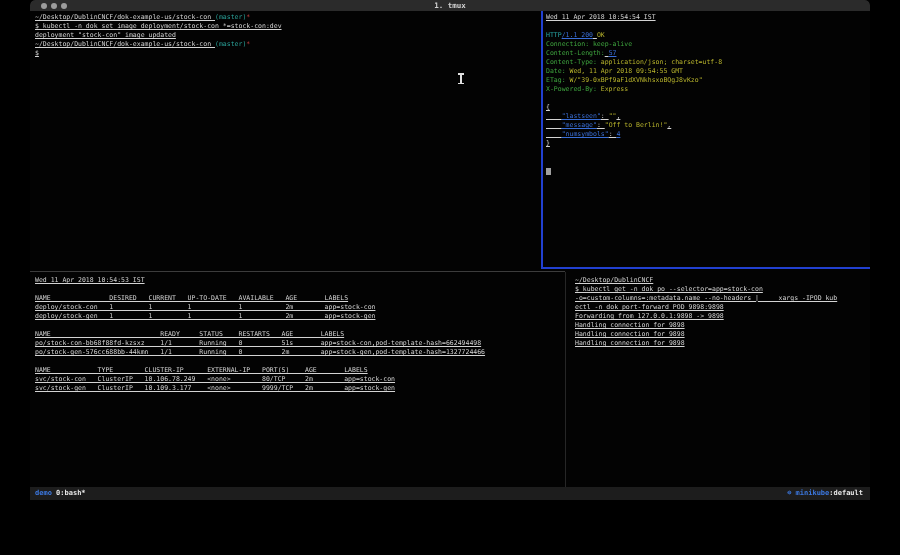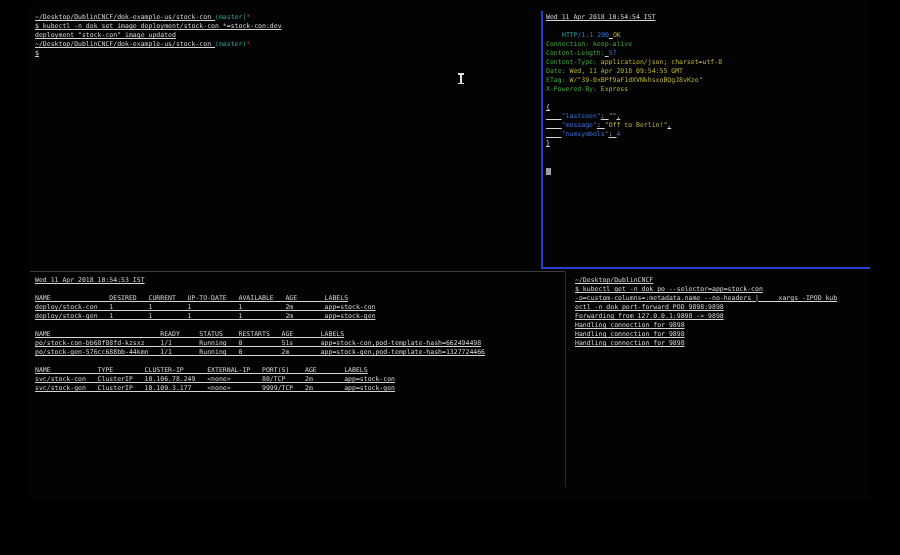--- a/index.html
+++ b/index.html
@@ -11,22 +11,22 @@
             border-radius:5px 5px 0 0;}
   .dots{position:absolute;left:11px;top:3px;display:flex;gap:4px;}
   .dot{width:6px;height:6px;border-radius:50%;background:#9b9b9b;}
   .title{position:absolute;left:0;right:0;top:1px;text-align:center;font-size:7.5px;
          line-height:9px;color:#d0d0d0;font-weight:bold;}
   .pane{position:absolute;white-space:pre;}
   .tline{height:9px;line-height:9px;font-size:6.5px;color:#d4d4d4;white-space:pre;}
   .c-default{color:#d4d4d4;text-decoration:underline;}
   .c-teal{color:#2aa198;}
   .c-red{color:#cc4444;}
-  .c-cyan{color:#28a8a8;margin-left:16px;}
-  .c-blue{color:#3a6fd8;}
+  .c-cyan{color:#28a8a8;}
+  .c-blue{color:#3a6fd8;text-decoration:underline;}
   .c-green{color:#3fa63f;}
   .c-yellow{color:#b8b42c;text-align:right;}
   .cursor-block{display:inline-block;width:4.5px;height:7px;background:#a0a0a0;vertical-align:bottom;}
   .divider-v-top{position:absolute;left:511px;top:11px;width:2px;height:258px;background:#2140d0;}
   .divider-h-blue{position:absolute;left:511px;top:267px;width:329px;height:2px;background:#2140d0;}
   .divider-h-gray{position:absolute;left:0px;top:271px;width:535px;height:1px;background:#3c3c3c;}
   .divider-v-bottom{position:absolute;left:535px;top:272px;width:1px;height:215px;background:#262626;}
   .statusbar{position:absolute;left:0;right:0;top:487px;height:13px;background:#1d1d1d;
              font-size:7px;line-height:13px;}
   .status-left{position:absolute;left:5px;top:0;white-space:pre;}
@@ -37,31 +37,43 @@
   .ibeam::before,.ibeam::after{content:"";position:absolute;left:-2px;width:5.5px;height:1.5px;background:#e0e0e0;}
   .ibeam::before{top:-1px;}
   .ibeam::after{bottom:-1px;}
 </style>
 </head>
 <body>
 
 <div class="stage">
   <div class="window">
 
+    <div class="titlebar">
+      <div class="dots">
+        <div class="dot"></div>
+        <div class="dot"></div>
+        <div class="dot"></div>
+      </div>
+      <div class="title">1. tmux</div>
+    </div>
 
     <div class="pane" style="left:5px;top:13px;"><div class="tline"><span class="c-default">~/Desktop/DublinCNCF/dok-example-us/stock-con </span><span class="c-teal">(master)</span><span class="c-red">*</span></div><div class="tline"><span class="c-default">$ kubectl -n dok set image deployment/stock-con *=stock-con:dev</span></div><div class="tline"><span class="c-default">deployment "stock-con" image updated</span></div><div class="tline"><span class="c-default">~/Desktop/DublinCNCF/dok-example-us/stock-con </span><span class="c-teal">(master)</span><span class="c-red">*</span></div><div class="tline"><span class="c-default">$</span></div></div>
 
     <div class="pane" style="left:516px;top:13px;"><div class="tline"><span class="c-default">Wed 11 Apr 2018 10:54:54 IST</span></div><div class="tline">&nbsp;</div><div class="tline"><span class="c-cyan">HTTP</span><span class="c-blue">/1.1 200</span><span class="c-default"> </span><span class="c-yellow">OK</span></div><div class="tline"><span class="c-green">Connection: keep-alive</span></div><div class="tline"><span class="c-green">Content-Length:</span><span class="c-default"> </span><span class="c-blue">57</span></div><div class="tline"><span class="c-green">Content-Type:</span><span class="c-yellow"> application/json; charset=utf-8</span></div><div class="tline"><span class="c-green">Date:</span><span class="c-yellow"> Wed, 11 Apr 2018 09:54:55 GMT</span></div><div class="tline"><span class="c-green">ETag:</span><span class="c-yellow"> W/"39-0xBPf9aF1dXVNkhsxoBQgJ8vKzo"</span></div><div class="tline"><span class="c-green">X-Powered-By:</span><span class="c-yellow"> Express</span></div><div class="tline">&nbsp;</div><div class="tline"><span class="c-default">{</span></div><div class="tline"><span class="c-default">    </span><span class="c-blue">"lastseen"</span><span class="c-default">: </span><span class="c-yellow">""</span><span class="c-default">,</span></div><div class="tline"><span class="c-default">    </span><span class="c-blue">"message"</span><span class="c-default">: </span><span class="c-yellow">"Off to Berlin!"</span><span class="c-default">,</span></div><div class="tline"><span class="c-default">    </span><span class="c-blue">"numsymbols"</span><span class="c-default">: </span><span class="c-blue">4</span></div><div class="tline"><span class="c-default">}</span></div><div class="tline">&nbsp;</div><div class="tline">&nbsp;</div><div class="tline"><span class="cursor-block"></span></div></div>
 
     <div class="pane" style="left:5px;top:276px;"><div class="tline"><span class="c-default">Wed 11 Apr 2018 10:54:53 IST</span></div><div class="tline">&nbsp;</div><div class="tline"><span class="c-default">NAME               DESIRED   CURRENT   UP-TO-DATE   AVAILABLE   AGE       LABELS</span></div><div class="tline"><span class="c-default">deploy/stock-con   1         1         1            1           2m        app=stock-con</span></div><div class="tline"><span class="c-default">deploy/stock-gen   1         1         1            1           2m        app=stock-gen</span></div><div class="tline">&nbsp;</div><div class="tline"><span class="c-default">NAME                            READY     STATUS    RESTARTS   AGE       LABELS</span></div><div class="tline"><span class="c-default">po/stock-con-bb68f88fd-kzsxz    1/1       Running   0          51s       app=stock-con,pod-template-hash=662494498</span></div><div class="tline"><span class="c-default">po/stock-gen-576cc688bb-44kmn   1/1       Running   0          2m        app=stock-gen,pod-template-hash=1327724466</span></div><div class="tline">&nbsp;</div><div class="tline"><span class="c-default">NAME            TYPE        CLUSTER-IP      EXTERNAL-IP   PORT(S)    AGE       LABELS</span></div><div class="tline"><span class="c-default">svc/stock-con   ClusterIP   10.106.78.249   &lt;none&gt;        80/TCP     2m        app=stock-con</span></div><div class="tline"><span class="c-default">svc/stock-gen   ClusterIP   10.109.3.177    &lt;none&gt;        9999/TCP   2m        app=stock-gen</span></div></div>
 
     <div class="pane" style="left:545px;top:276px;"><div class="tline"><span class="c-default">~/Desktop/DublinCNCF</span></div><div class="tline"><span class="c-default">$ kubectl get -n dok po --selector=app=stock-con</span></div><div class="tline"><span class="c-default">-o=custom-columns=:metadata.name --no-headers |     xargs -IPOD kub</span></div><div class="tline"><span class="c-default">ectl -n dok port-forward POD 9898:9898</span></div><div class="tline"><span class="c-default">Forwarding from 127.0.0.1:9898 -&gt; 9898</span></div><div class="tline"><span class="c-default">Handling connection for 9898</span></div><div class="tline"><span class="c-default">Handling connection for 9898</span></div><div class="tline"><span class="c-default">Handling connection for 9898</span></div></div>
 
     <div class="divider-v-top"></div>
     <div class="divider-h-blue"></div>
     <div class="divider-h-gray"></div>
     <div class="divider-v-bottom"></div>
 
+    <div class="statusbar">
+      <div class="status-left"><span class="s-blue">demo</span><span class="s-white"> <span>0:bash*</span></span></div>
+      <div class="status-right"><span class="s-blue">☸ </span><span class="s-blue">minikube</span><span class="s-white">:default</span></div>
+    </div>
 
   </div>
 
   <div class="ibeam"></div>
 </div>
 
 </body></html>

